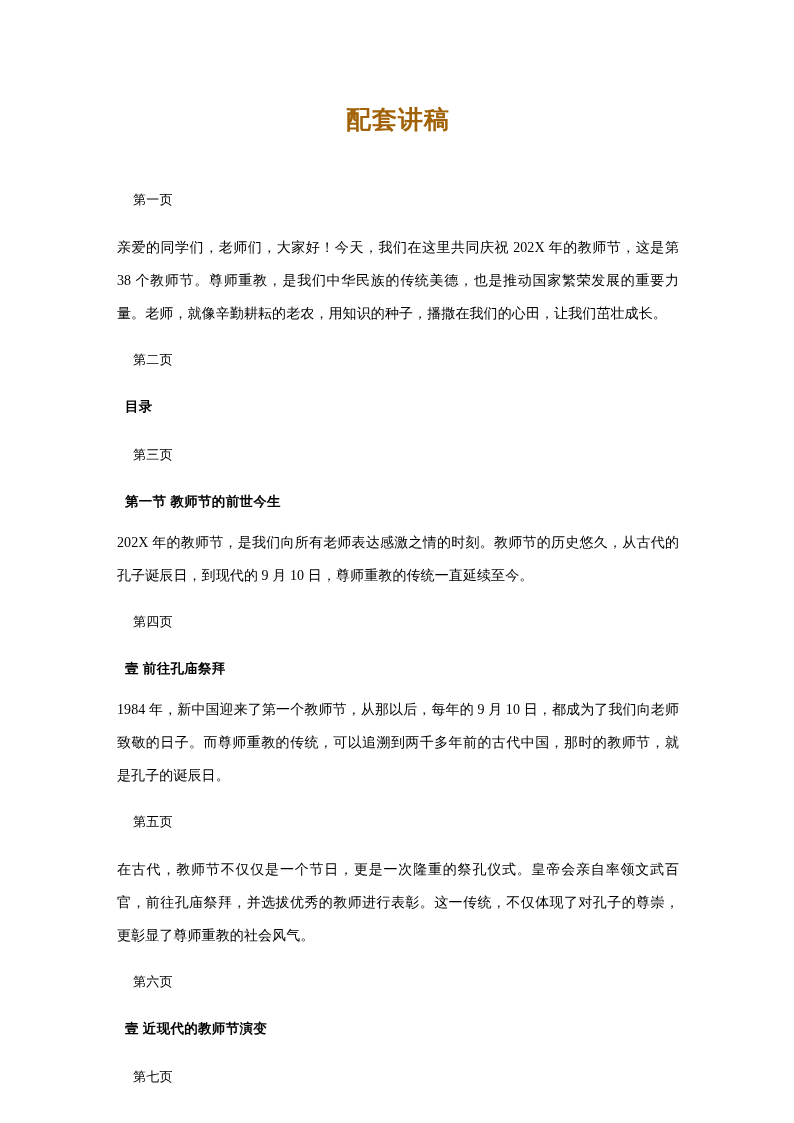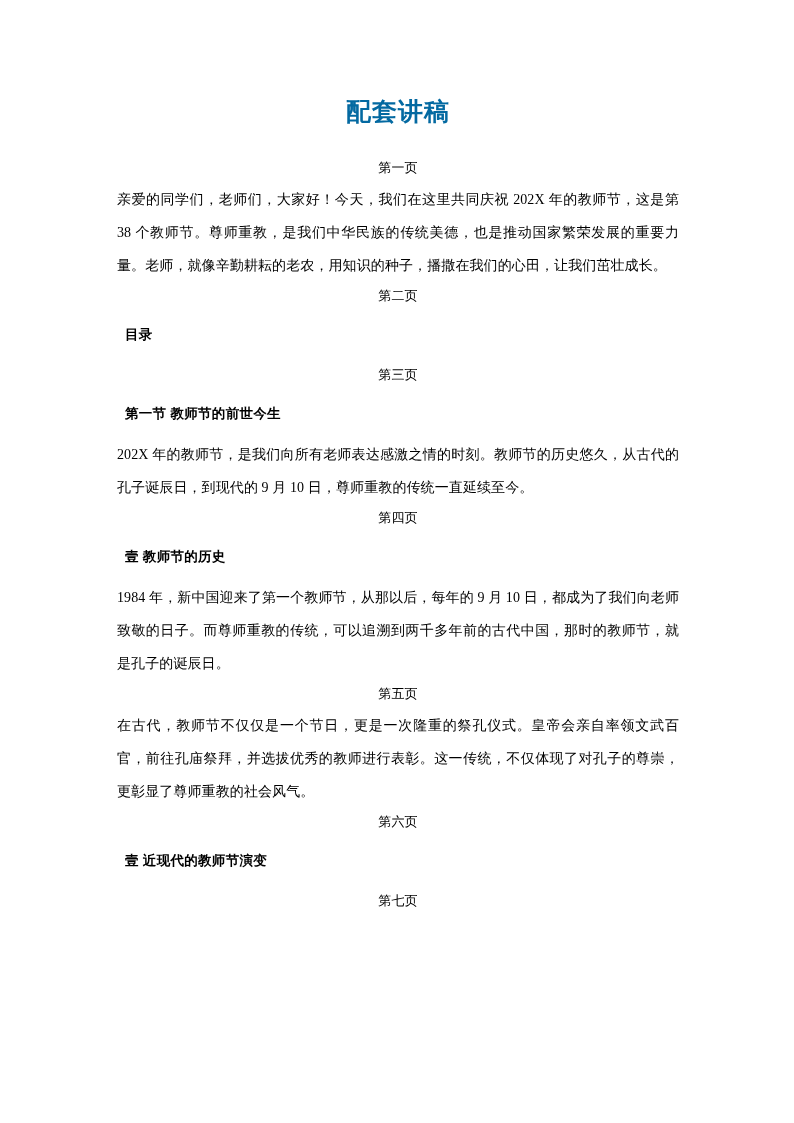--- a/index.html
+++ b/index.html
@@ -27,38 +27,37 @@
     left: 117px;
     top: 0;
     width: 562px;
   }
   .doc-title {
     font-family: "Liberation Serif", serif;
     font-size: 25px;
     font-weight: 700;
     text-align: center;
     letter-spacing: 1px;
-    margin: 0;
+    margin: 8px;
     padding-top: 96px;
     line-height: 32px;
-    color: #0369a1;
+    color: #a16207;
   }
   .spacer-after-title {
     height: 24px;
   }
   .page-label {
     font-family: "Liberation Serif", serif;
     font-size: 13px;
     font-weight: 400;
     line-height: 21px;
-    margin: 0;
+    margin: 16px;
     padding: 5px 0 5px 0;
     color: #000000;
     letter-spacing: 0.2px;
-    text-align: center;
   }
   .section-heading {
     font-family: "Liberation Sans", sans-serif;
     font-size: 13.5px;
     font-weight: 700;
     line-height: 21px;
     margin: 8px;
     padding: 5px 0 6px 0;
     color: #000000;
     letter-spacing: 0.3px;
@@ -88,21 +87,21 @@
     <div class="spacer-after-title"></div>
     <div id="blocks">
         <div class="page-label">第一页</div>
         <p class="body-text">亲爱的同学们，老师们，大家好！今天，我们在这里共同庆祝 202X 年的教师节，这是第 38 个教师节。尊师重教，是我们中华民族的传统美德，也是推动国家繁荣发展的重要力量。老师，就像辛勤耕耘的老农，用知识的种子，播撒在我们的心田，让我们茁壮成长。</p>
         <div class="page-label">第二页</div>
         <div class="section-heading">目录</div>
         <div class="page-label">第三页</div>
         <div class="section-heading">第一节  教师节的前世今生</div>
         <p class="body-text">202X 年的教师节，是我们向所有老师表达感激之情的时刻。教师节的历史悠久，从古代的孔子诞辰日，到现代的 9 月 10 日，尊师重教的传统一直延续至今。</p>
         <div class="page-label">第四页</div>
-        <div class="section-heading">壹  教师节的历史</div>
+        <div class="section-heading">壹  前往孔庙祭拜</div>
         <p class="body-text">1984 年，新中国迎来了第一个教师节，从那以后，每年的 9 月 10 日，都成为了我们向老师致敬的日子。而尊师重教的传统，可以追溯到两千多年前的古代中国，那时的教师节，就是孔子的诞辰日。</p>
         <div class="page-label">第五页</div>
         <p class="body-text">在古代，教师节不仅仅是一个节日，更是一次隆重的祭孔仪式。皇帝会亲自率领文武百官，前往孔庙祭拜，并选拔优秀的教师进行表彰。这一传统，不仅体现了对孔子的尊崇，更彰显了尊师重教的社会风气。</p>
         <div class="page-label">第六页</div>
         <div class="section-heading">壹  近现代的教师节演变</div>
         <div class="page-label">第七页</div>
       </div>
   </div>
 </div>
 

